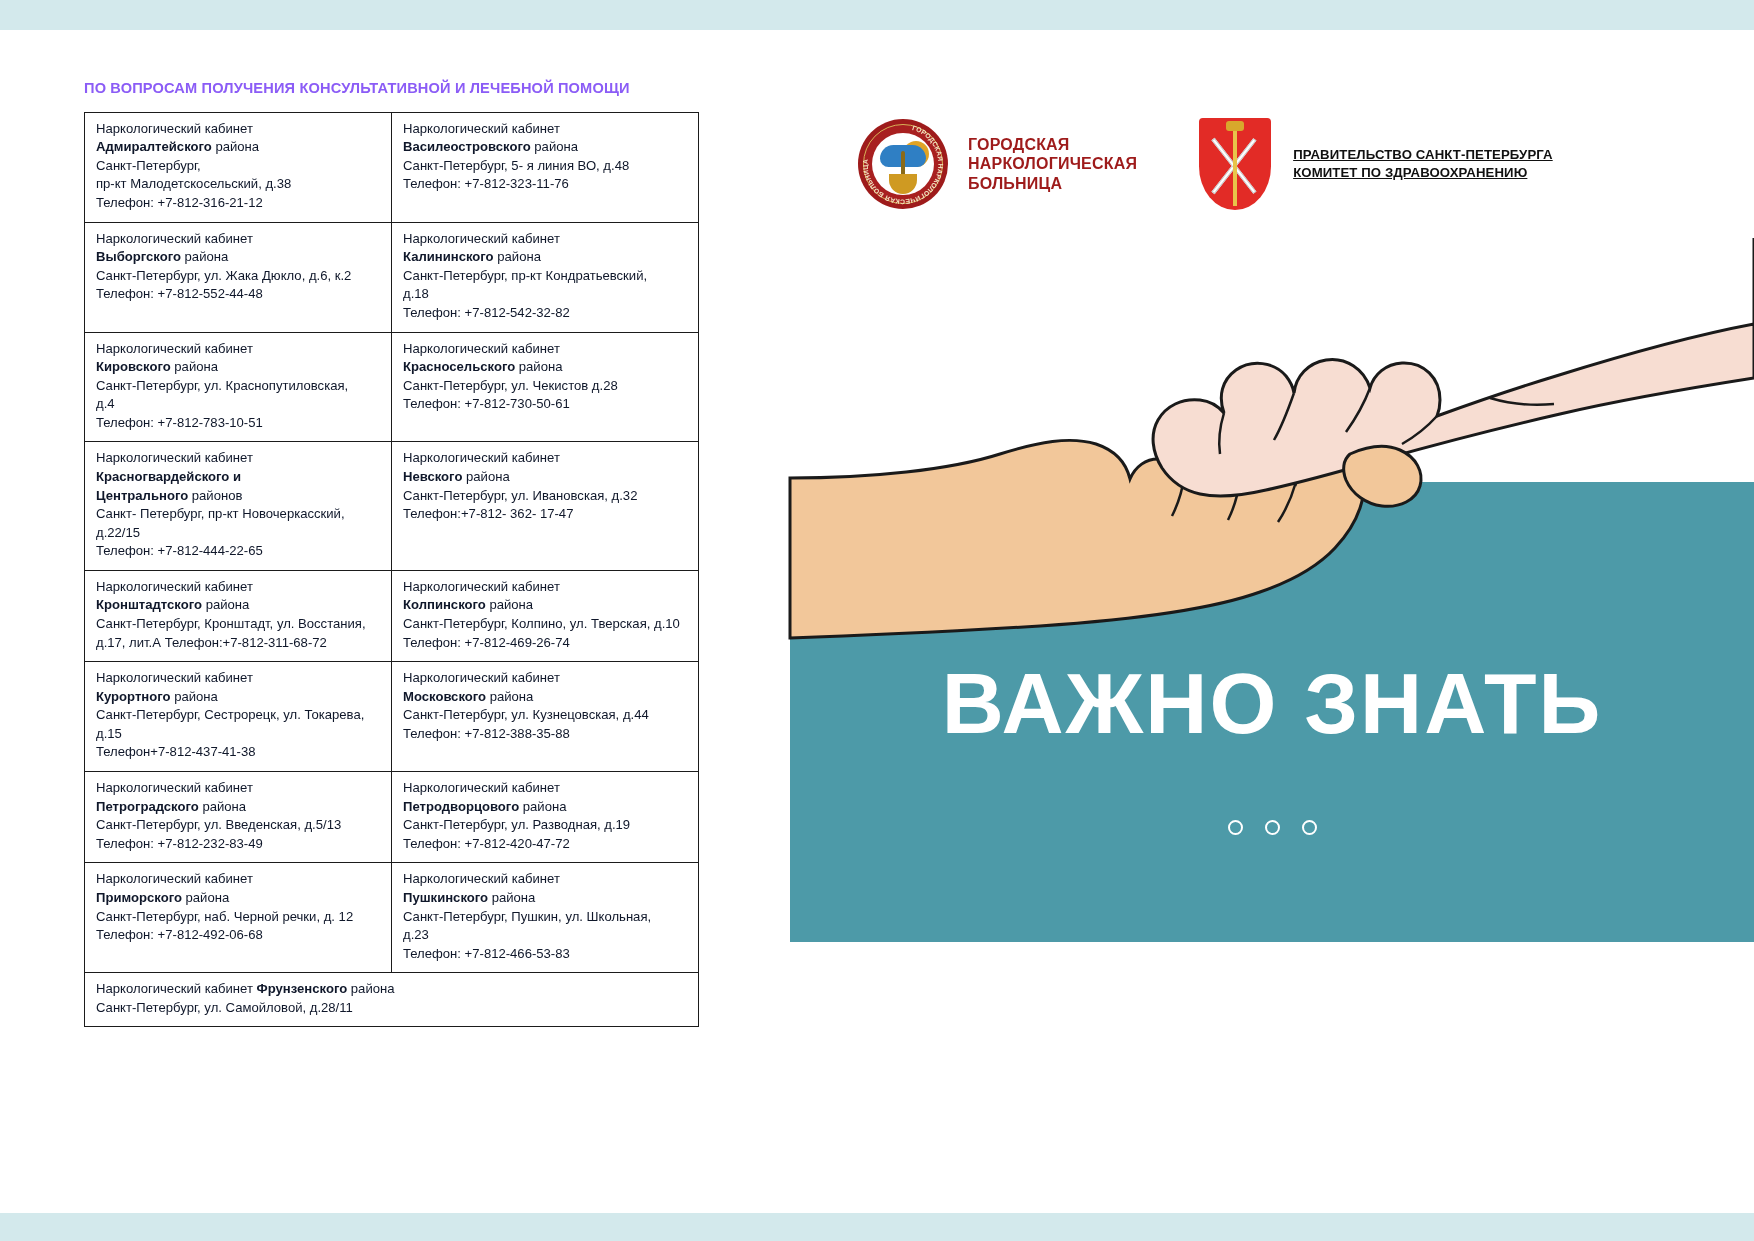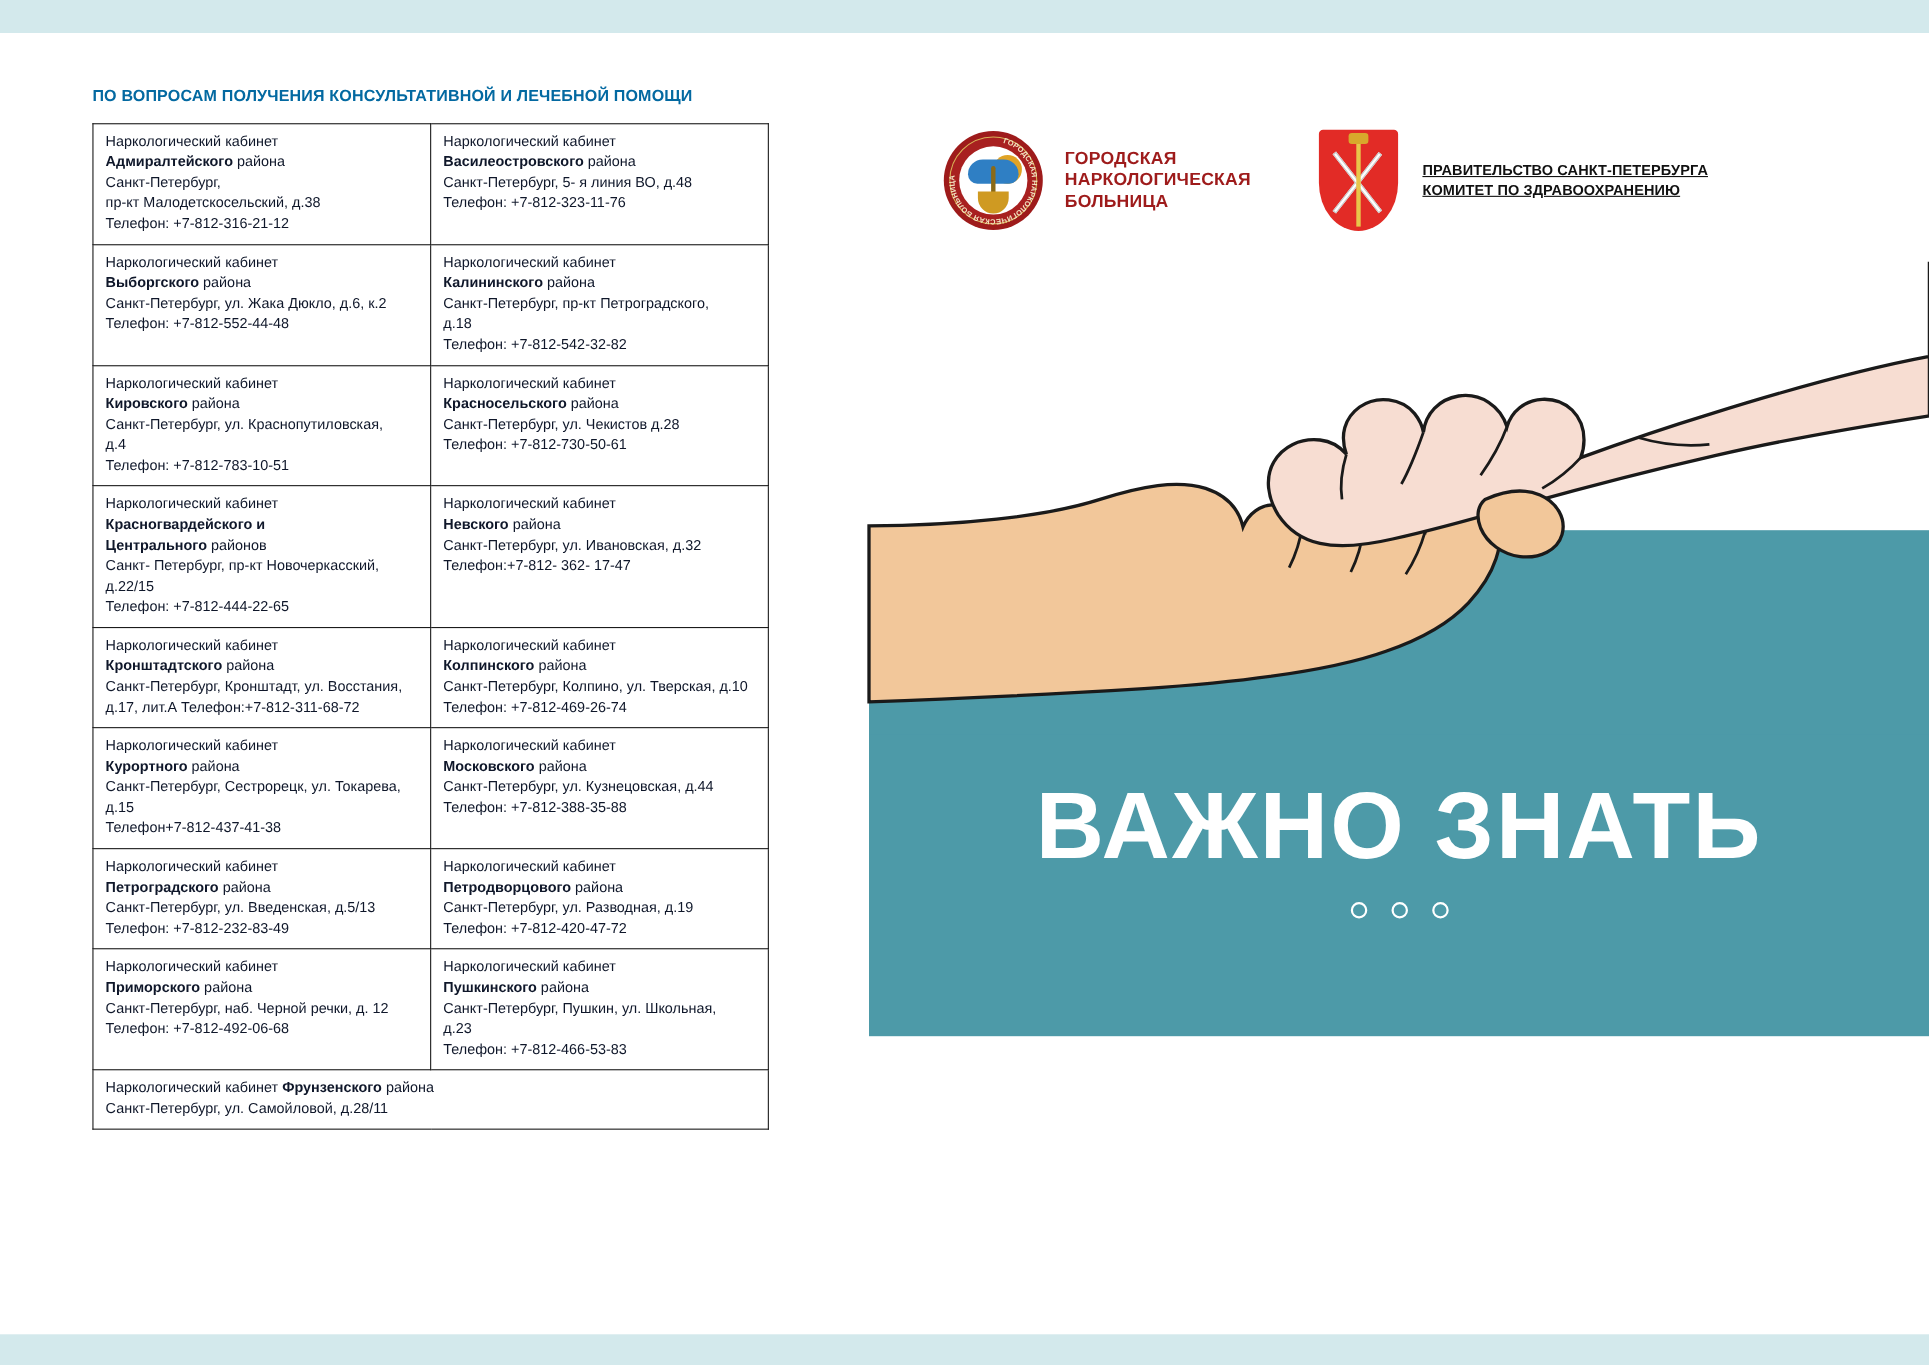--- a/index.html
+++ b/index.html
@@ -22,21 +22,21 @@
   .band-top { top: 0; height: 30px; }
   .band-bottom { bottom: 0; height: 28px; }
 
   
   .left-panel {
     position: absolute;
     left: 84px; top: 78px;
     width: 630px;
   }
   .headline {
-    color: #0369a1;
+    color: #8b5cf6;
     font-weight: bold;
     font-size: 14.6px;
     letter-spacing: 0.15px;
     line-height: 1.42;
     margin-bottom: 13px;
     white-space: nowrap;
   }
   .headline span { display: block; }
 
   table.offices {
@@ -177,21 +177,21 @@
     background: #4d9aa8;
   }
   .hands-svg {
     position: absolute;
     left: 0; top: 228px;
     width: 964px; height: 440px;
     overflow: visible;
   }
   .important-title {
     position: absolute;
-    left: 0; top: 708px;
+    left: 0; top: 660px;
     width: 964px;
     text-align: center;
     color: #ffffff;
     font-weight: bold;
     font-size: 86px;
     letter-spacing: 2px;
     line-height: 1;
   }
   .dots {
     position: absolute;
@@ -242,21 +242,21 @@
         <tr>
           <td>
             <span class="ln">Наркологический кабинет</span>
             <span class="ln"><b>Выборгского</b><span> района</span></span>
             <span class="ln">Санкт-Петербург, ул. Жака Дюкло, д.6, к.2</span>
             <span class="ln">Телефон: +7-812-552-44-48</span>
           </td>
           <td>
             <span class="ln">Наркологический кабинет</span>
             <span class="ln"><b>Калининского</b><span> района</span></span>
-            <span class="ln">Санкт-Петербург, пр-кт Петроградского,</span>
+            <span class="ln">Санкт-Петербург, пр-кт Кондратьевский,</span>
             <span class="ln">д.18</span>
             <span class="ln">Телефон: +7-812-542-32-82</span>
           </td>
         </tr>
 
         <tr>
           <td>
             <span class="ln">Наркологический кабинет</span>
             <span class="ln"><b>Кировского</b><span> района</span></span>
             <span class="ln">Санкт-Петербург, ул. Краснопутиловская,</span>

